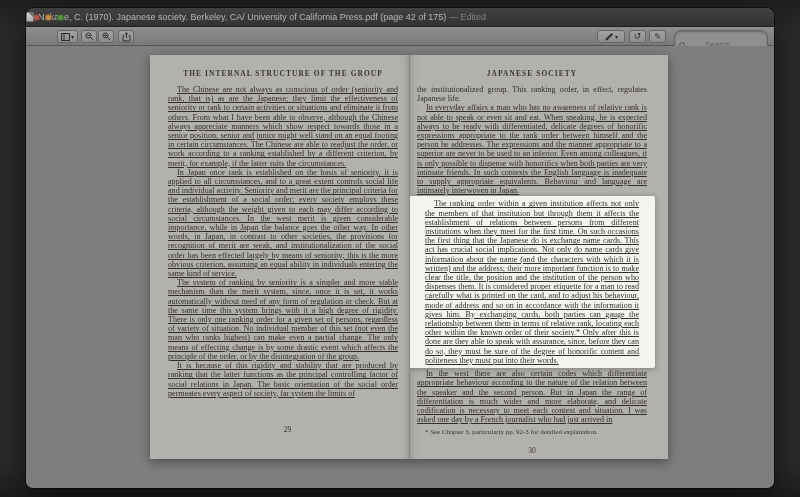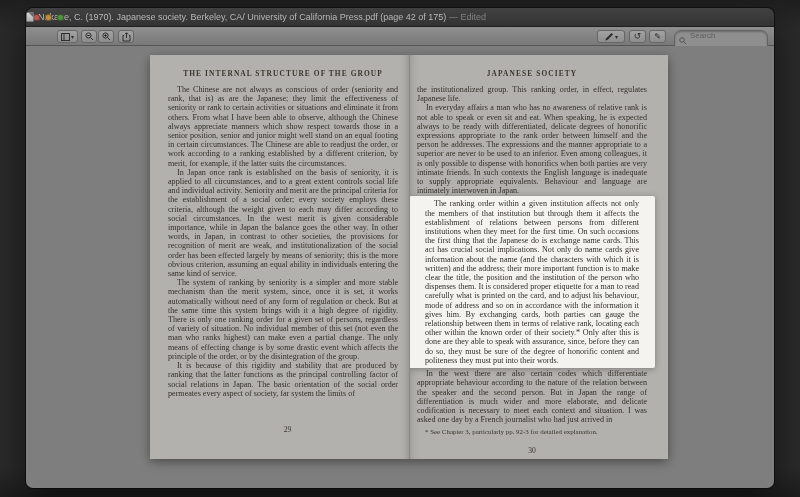--- a/index.html
+++ b/index.html
@@ -38,38 +38,38 @@
   .tbtn { position:absolute; top:3px; height:13px; border-radius:3px;
           background:linear-gradient(#a3a3a3,#8d8d8d); border:1px solid #666;
           display:flex; align-items:center; justify-content:center; gap:1px;
           color:#303030; }
   .tbtn svg { display:block; }
   .chev { font-size:6px; color:#2e2e2e; line-height:1; }
   .uni { font-size:9px; line-height:1; color:#2b2b2b; }
   .searchfield { position:absolute; top:3px; left:648px; width:94px; height:29px;
                  border-radius:7px; background:#8f8f8f; border:1px solid #636363;
                  box-shadow:inset 0 1px 2px rgba(0,0,0,.25);
-                 display:flex; align-items:flex-start; padding:0 4px; gap:3px; }
+                 display:flex; align-items:center; padding:0 4px; gap:18px; }
   .searchfield input { flex:1; min-width:0; border:0; outline:0; background:transparent;
                        font-size:8px; color:#2c2c2c; font-family:"Liberation Sans",sans-serif; }
   .searchfield input::placeholder { color:#5e5e5e; }
 
   
   .content { position:relative; height:442px; background:#7e7e7e; }
   .spread { position:absolute; left:124px; top:9px; width:518px; height:404px;
             display:flex; box-shadow:0 3px 10px rgba(0,0,0,.4);align-items:flex-end; }
   .page { width:259px; height:404px; background:#b3b1ad; position:relative;
           overflow:hidden; color:#322f28; font-family:"Liberation Serif", serif; }
   .page.left  { padding:14px 11px 0 18px; box-shadow:inset -7px 0 9px -7px rgba(0,0,0,.28); }
   .page.right { padding:14px 21px 0 7px;  border-left:1px solid rgba(0,0,0,.22);
                 box-shadow:inset 7px 0 9px -7px rgba(0,0,0,.22); }
   .runhead { font-size:7.4px; font-weight:bold; letter-spacing:1.1px; text-align:center;
              margin-bottom:7px; color:#3a362e; white-space:nowrap; }
   .page p { font-size:8.1px; line-height:9.2px; text-align:justify; }
-  .page p.ind { text-indent:9px; }
+  .page p.ind { text-indent:9px;text-decoration:underline; }
   .hl { background:#f4f3f0; margin:1px -8px; padding:3px 16px; border-radius:2px;
         box-shadow:0 1px 6px rgba(0,0,0,.3); }
   .footnote { margin-top:4px; padding-left:8px; font-size:6.9px; line-height:8px;
               color:#38342c; }
   .folio { position:absolute; left:0; right:0; text-align:center; font-size:7.6px;
            color:#3a362e; }
   .page.left  .folio { bottom:25px; padding-left:16px; }
   .page.right .folio { bottom:4px; padding-right:14px; }
 </style>
 </head>

